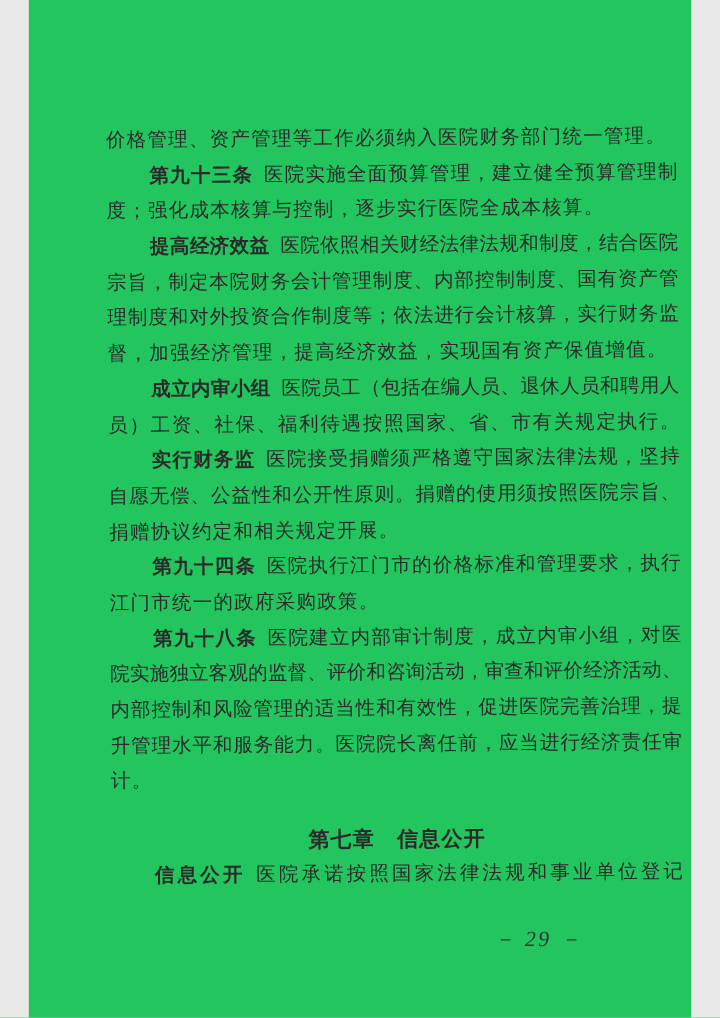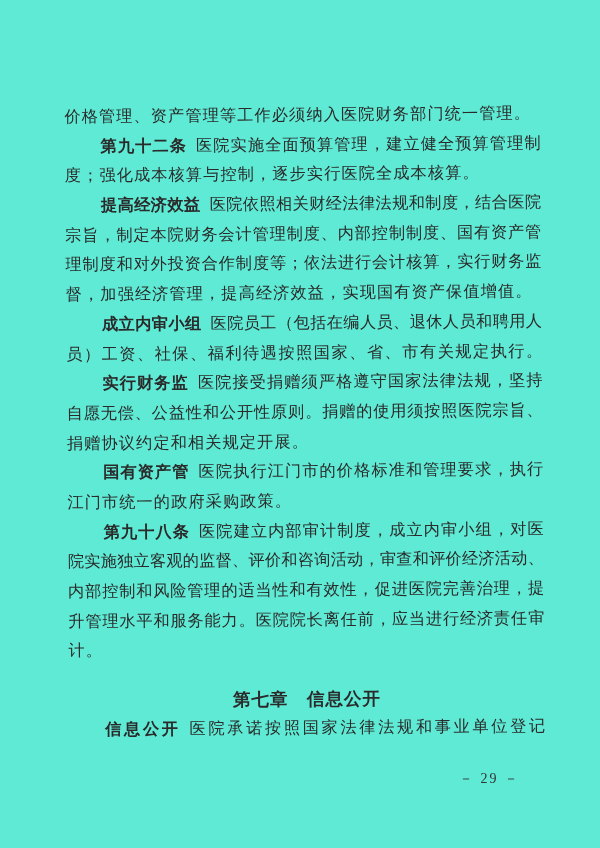--- a/index.html
+++ b/index.html
@@ -2,23 +2,23 @@
 <html><head>
 <meta charset="utf-8">
 <style>
   html,body { margin:0; padding:0; }
   body {
     background:#e9e9e9;
     font-family:"Liberation Serif","DejaVu Serif",serif;
   }
   .page {
     position:relative;
-    width:600px; height:848px;
+    width:552px; height:848px;
     margin:0 auto;
-    background:#5eead4;
+    background:#22c55e;
     color:#2a2a2a;
     overflow:hidden;
   }
   .content {
     position:absolute;
     left:66px; top:101px;
     width:476px;
     transform:rotate(-0.45deg);
     transform-origin:50% 35%;
   }
@@ -45,45 +45,46 @@
     margin:19px 0 0 0;
     font-size:17.5px;
     font-weight:bold;
     line-height:30px;
     height:30px;
     text-align:center;
     letter-spacing:1px;
   }
   .pagenum {
     position:absolute;
-    top:770px; right:80px;
-    font-size:14px;
+    top:770px; right:90px;
+    font-size:18px;
     letter-spacing:2px;
     color:#333333;
+    font-style:italic;
   }
 </style>
 </head>
 <body>
 
 <div class="page">
   <div class="content">
     <div id="body-lines">
         <div class="line"><span>价格管理、资产管理等工作必须纳入医院财务部门统一管理。</span></div>
-        <div class="line indent fill"><span class="term">第九十二条</span><span>医院实施全面预算管理，建立健全预算管理制</span></div>
+        <div class="line indent fill"><span class="term">第九十三条</span><span>医院实施全面预算管理，建立健全预算管理制</span></div>
         <div class="line"><span>度；强化成本核算与控制，逐步实行医院全成本核算。</span></div>
         <div class="line indent fill"><span class="term">提高经济效益</span><span>医院依照相关财经法律法规和制度，结合医院</span></div>
         <div class="line fill"><span>宗旨，制定本院财务会计管理制度、内部控制制度、国有资产管</span></div>
         <div class="line fill"><span>理制度和对外投资合作制度等；依法进行会计核算，实行财务监</span></div>
         <div class="line"><span>督，加强经济管理，提高经济效益，实现国有资产保值增值。</span></div>
         <div class="line indent fill"><span class="term">成立内审小组</span><span>医院员工（包括在编人员、退休人员和聘用人</span></div>
         <div class="line fill"><span>员）工资、社保、福利待遇按照国家、省、市有关规定执行。</span></div>
         <div class="line indent fill"><span class="term">实行财务监</span><span>医院接受捐赠须严格遵守国家法律法规，坚持</span></div>
         <div class="line fill"><span>自愿无偿、公益性和公开性原则。捐赠的使用须按照医院宗旨、</span></div>
         <div class="line"><span>捐赠协议约定和相关规定开展。</span></div>
-        <div class="line indent fill"><span class="term">国有资产管</span><span>医院执行江门市的价格标准和管理要求，执行</span></div>
+        <div class="line indent fill"><span class="term">第九十四条</span><span>医院执行江门市的价格标准和管理要求，执行</span></div>
         <div class="line"><span>江门市统一的政府采购政策。</span></div>
         <div class="line indent fill"><span class="term">第九十八条</span><span>医院建立内部审计制度，成立内审小组，对医</span></div>
         <div class="line fill"><span>院实施独立客观的监督、评价和咨询活动，审查和评价经济活动、</span></div>
         <div class="line fill"><span>内部控制和风险管理的适当性和有效性，促进医院完善治理，提</span></div>
         <div class="line fill"><span>升管理水平和服务能力。医院院长离任前，应当进行经济责任审</span></div>
         <div class="line"><span>计。</span></div>
       </div>
     <div class="chapter">第七章　信息公开</div>
     <div id="after-lines">
         <div class="line indent fill"><span class="term">信息公开</span><span>医院承诺按照国家法律法规和事业单位登记</span></div>

